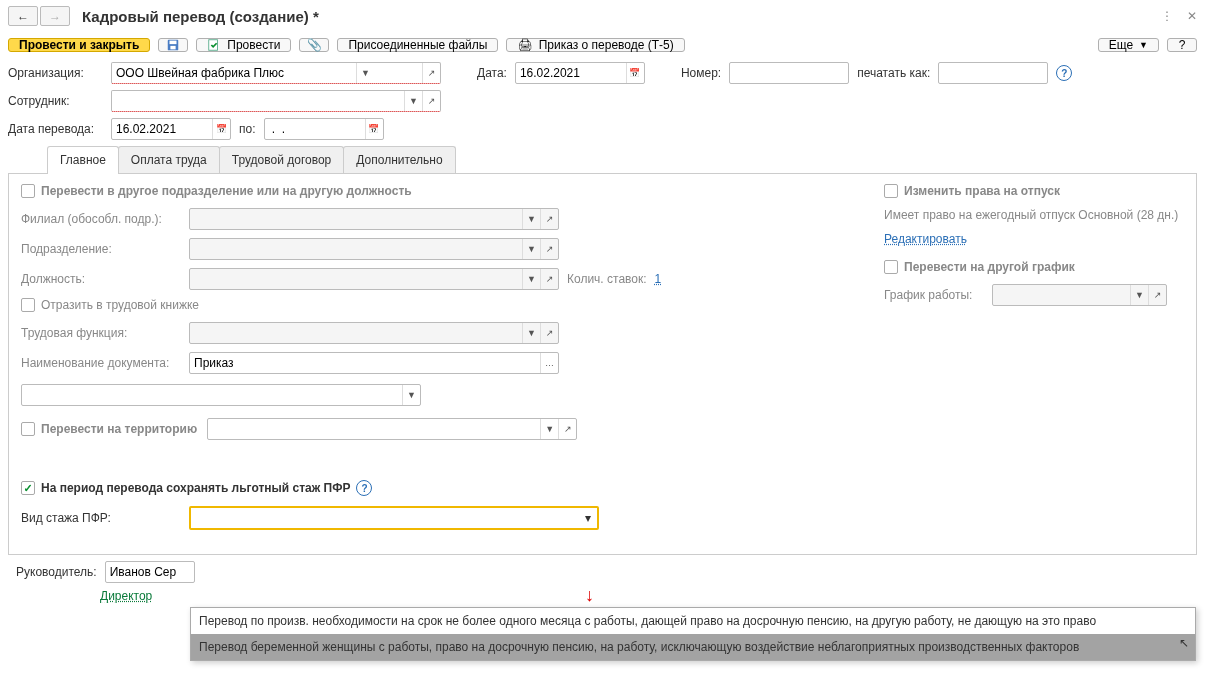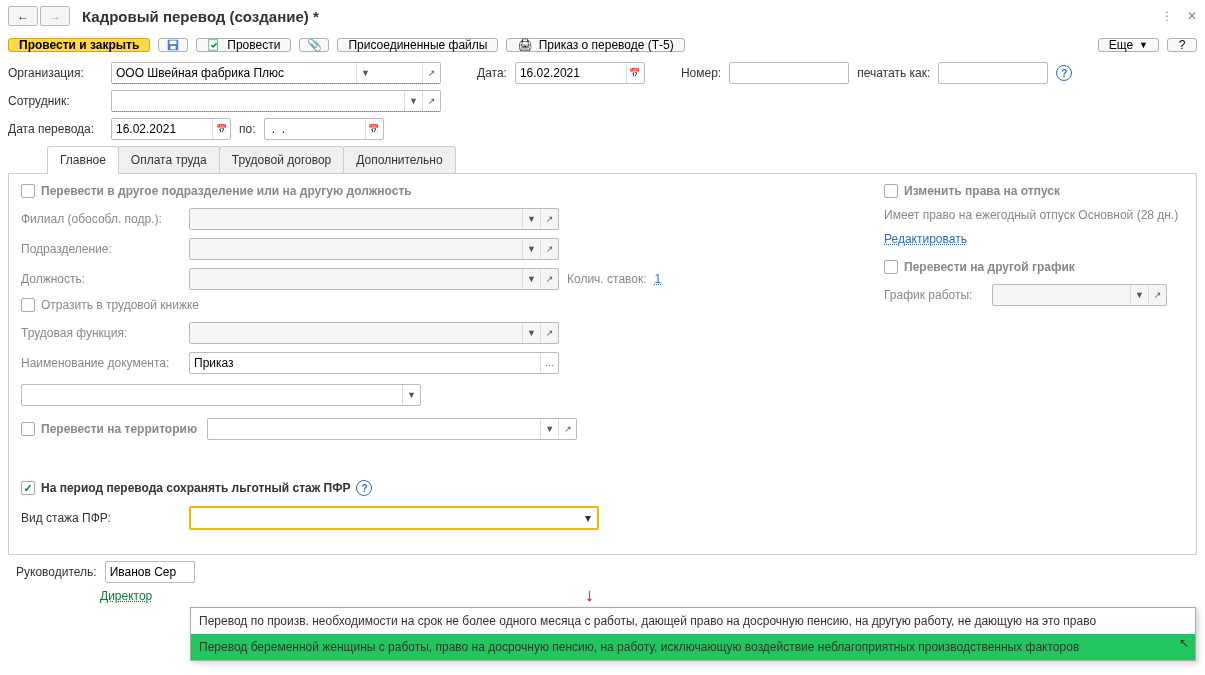--- a/index.html
+++ b/index.html
@@ -112,21 +112,21 @@
 .dropdown-list {
   position: absolute; left: 190px; top: 607px;
   background: #fff; border: 1px solid #aaa;
   box-shadow: 2px 2px 6px rgba(0,0,0,0.2);
   width: 1006px; z-index: 100;
 }
 .dropdown-item {
   padding: 6px 8px; cursor: pointer; white-space: nowrap;
   overflow: hidden; text-overflow: ellipsis;
 }
-.dropdown-item.selected { background: #22c55e; }
+.dropdown-item.selected { background: #a3a3a3; }
 .cursor-icon {
   position: absolute; right: 6px; top: 28px; pointer-events: none;
 }
 .footer-row {
   padding: 6px 16px; display: flex; align-items: center; gap: 8px;
 }
 .help-icon {
   display:inline-flex; width:16px; height:16px; border:1px solid #2b6fb6;
   border-radius:50%; color:#2b6fb6; align-items:center; justify-content:center;
   font-size:10px; font-weight:bold;

